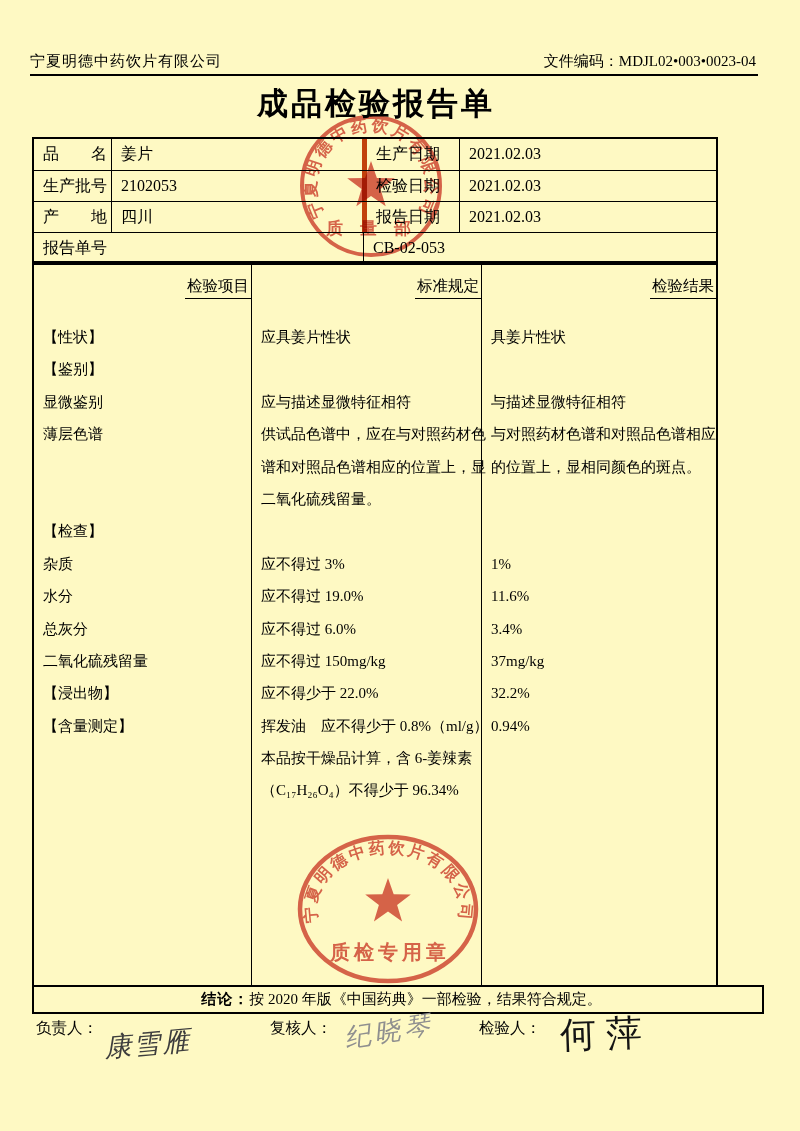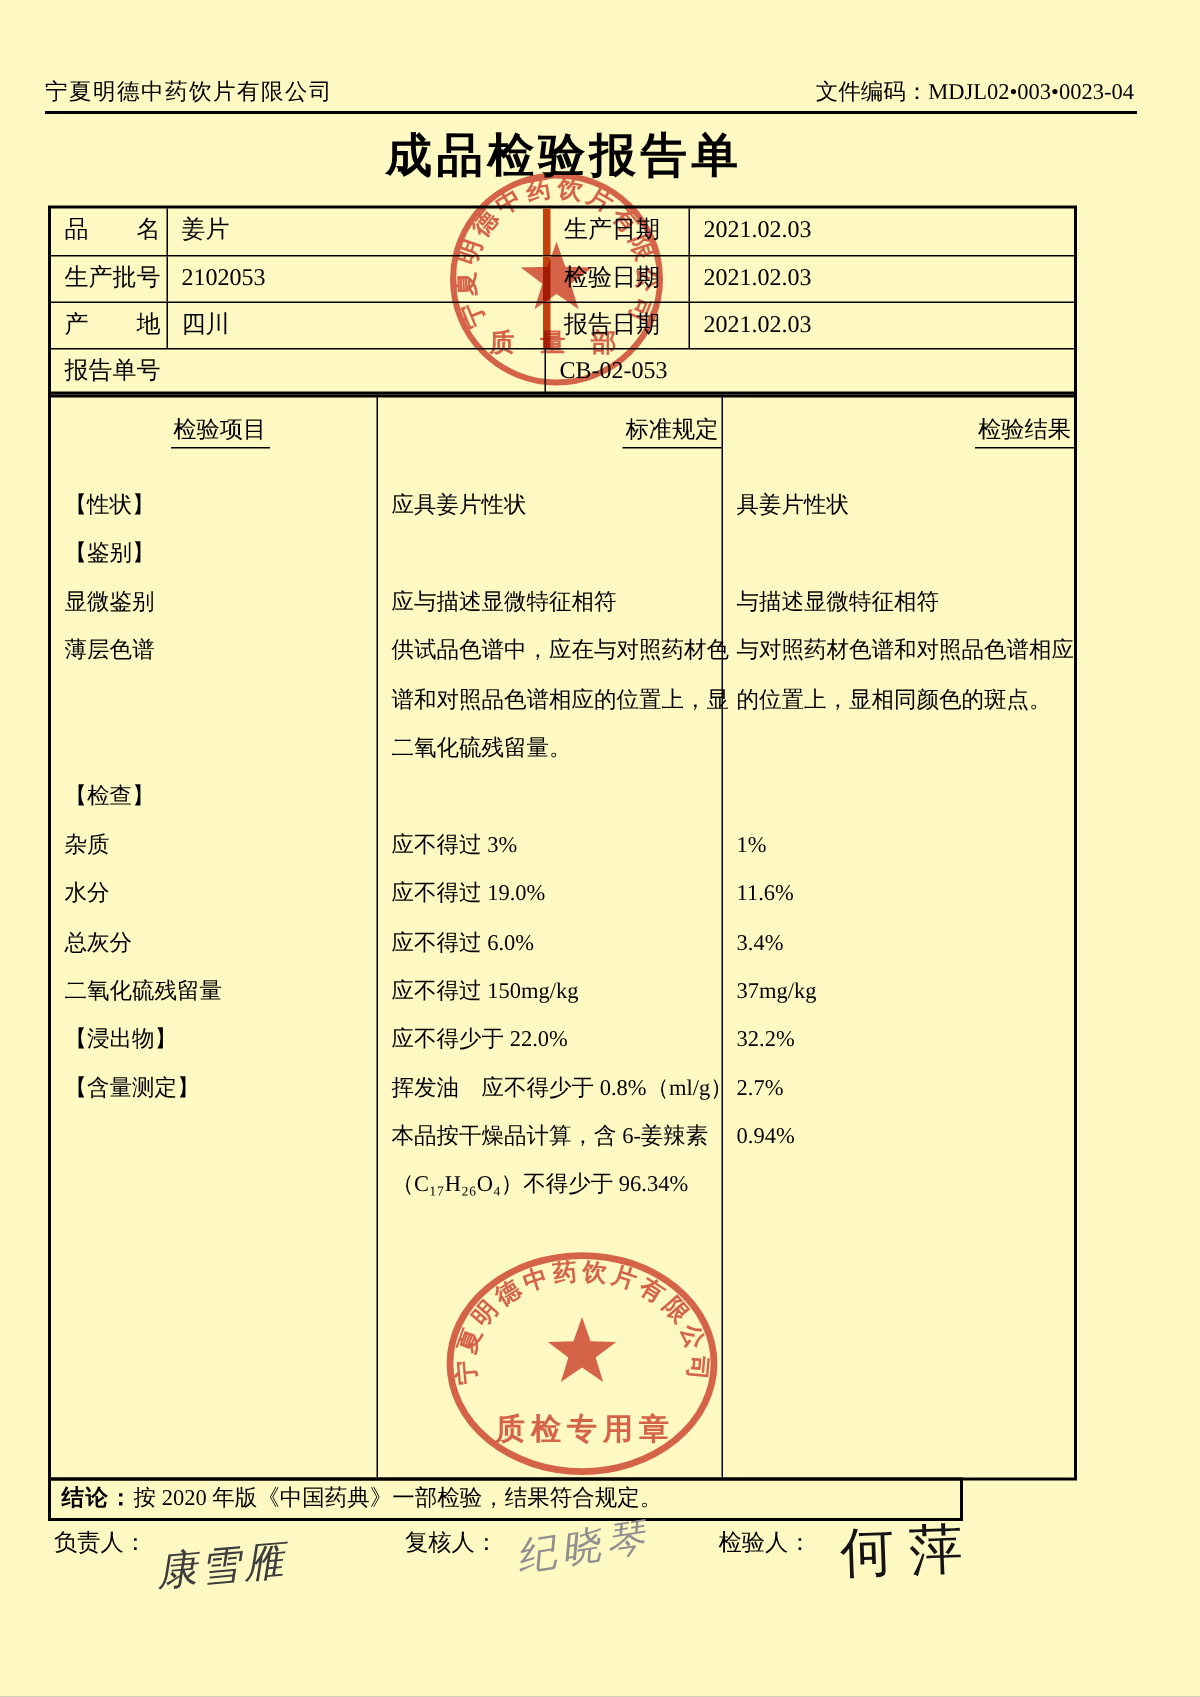--- a/index.html
+++ b/index.html
@@ -29,26 +29,26 @@
   .ivspan { flex:1; border-left:1px solid #000; }
   
   .main-table { position:absolute; left:32px; top:261px; width:686px; height:726px;
                 border:2px solid #000; display:flex; }
   .mcol { height:100%; }
   .mcol1 { width:226px; }
   .mcol2 { width:230px; border-left:1px solid #000; }
   .mcol3 { flex:1; border-left:1px solid #000; }
   .mth { height:58px; padding-top:13px; font-size:15.5px; }
   .mth .ul { border-bottom:1px solid #000; padding:0 2px 1px 2px; display:inline-block; }
-  .mth-left { padding-left:8px; text-align:center;text-decoration:underline; }
+  .mth-left { padding-left:8px; text-align:right;text-decoration:underline; }
   .mth-center { text-align:right; }
   .ml { height:32.4px; line-height:32.4px; font-size:15px; padding-left:9px; white-space:nowrap; }
   
-  .conclusion { position:absolute; left:32px; top:985px; width:610px; height:29px;
-                border:2px solid #000; font-size:15px; line-height:25px; padding-left:7px; white-space:nowrap; }
+  .conclusion { position:absolute; left:32px; top:985px; width:732px; height:29px;
+                border:2px solid #000; font-size:15px; line-height:25px; padding-left:7px; white-space:nowrap;text-align:center; }
   .conclusion b { letter-spacing:1px; }
   
   .signoff { position:absolute; left:32px; top:1018px; width:700px; height:70px; font-size:15.5px; }
   .sig-label { position:absolute; top:0; white-space:nowrap; }
   .lbl-lead { left:4px; } .lbl-review { left:238px; } .lbl-inspector { left:447px; }
   .sig-name { position:absolute; white-space:nowrap; font-style:italic; }
   .name-lead { left:72px; top:8px; font-size:27px; color:#3d3d3d; transform:rotate(-5deg); letter-spacing:2px; }
   .name-review { left:312px; top:-4px; font-size:26px; color:#8f8f8f; transform:rotate(-9deg); letter-spacing:4px; }
   .name-inspector { left:528px; top:-8px; font-size:36px; color:#141414; transform:rotate(-2deg); letter-spacing:10px; font-style:normal; }
   
@@ -136,21 +136,20 @@
       <div class="ml">与描述显微特征相符</div>
       <div class="ml">与对照药材色谱和对照品色谱相应</div>
       <div class="ml">的位置上，显相同颜色的斑点。</div>
       <div class="ml"></div>
       <div class="ml"></div>
       <div class="ml">1%</div>
       <div class="ml">11.6%</div>
       <div class="ml">3.4%</div>
       <div class="ml">37mg/kg</div>
       <div class="ml">32.2%</div>
-      <div class="ml">2.7%</div>
       <div class="ml">0.94%</div>
       <div class="ml"></div>
     </div>
   </div>
 
   <div class="conclusion"><b>结论：</b><span>按 2020 年版《中国药典》一部检验，结果符合规定。</span></div>
 
   <div class="signoff">
     <span class="sig-label lbl-lead">负责人：</span>
     <span class="sig-name name-lead">康雪雁</span>

